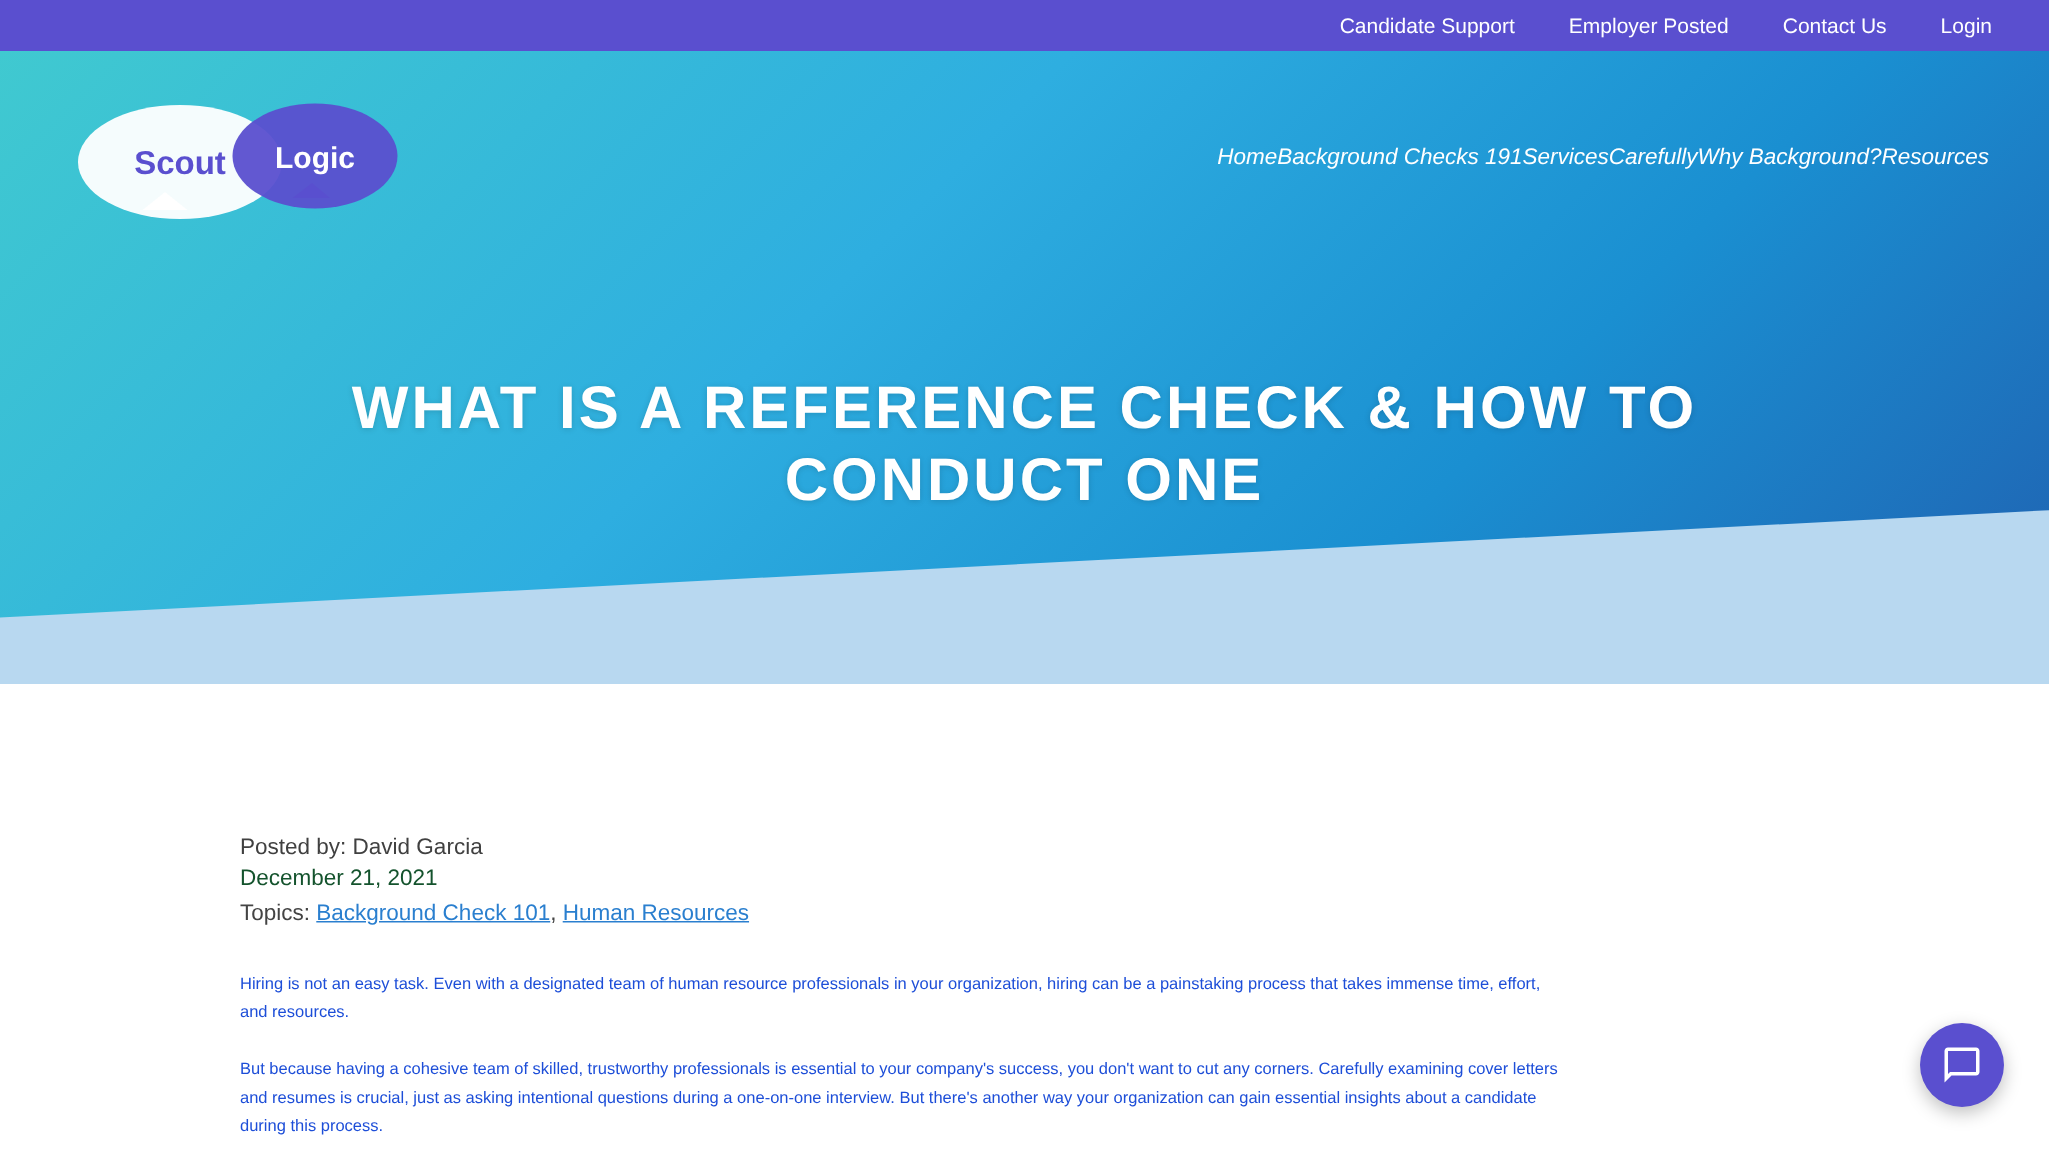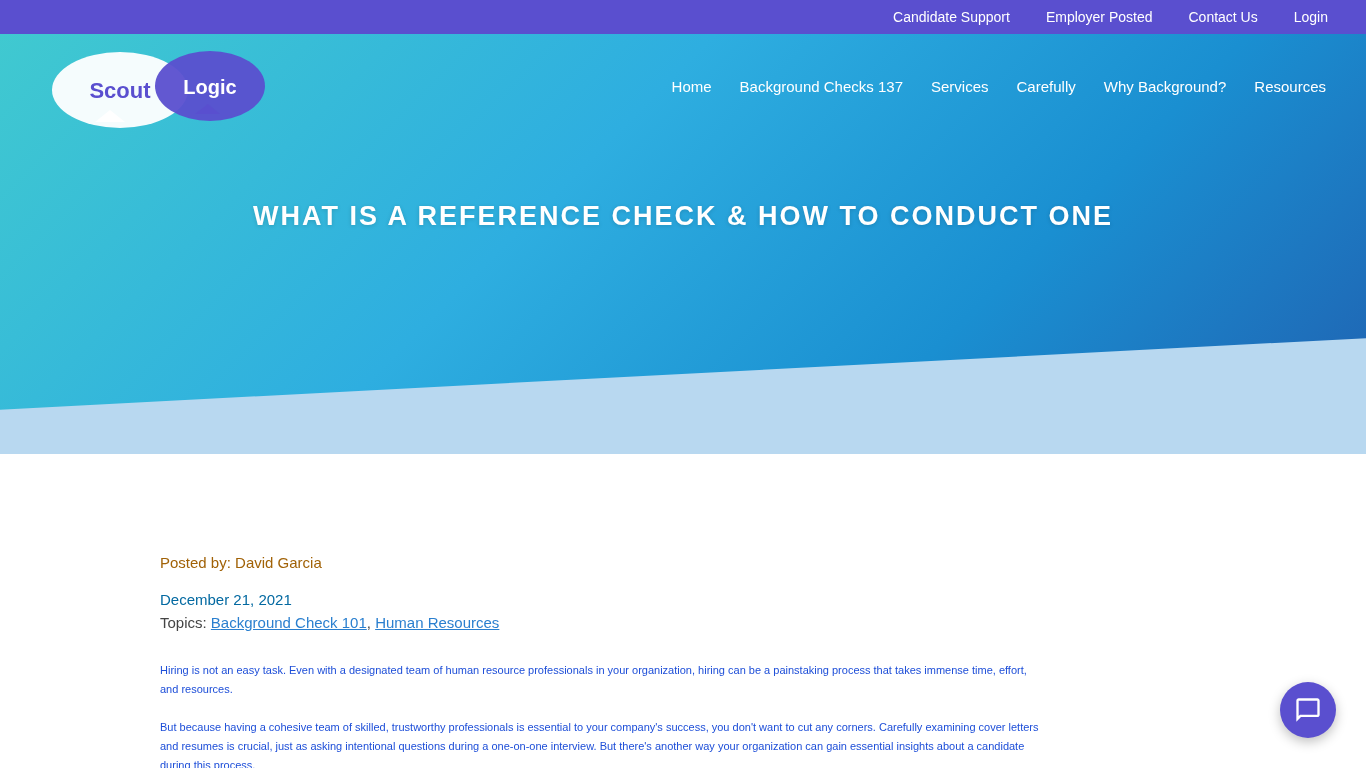--- a/index.html
+++ b/index.html
@@ -20,21 +20,21 @@
       font-size: 14px;
       padding: 8px 18px;
       cursor: pointer;
     }
 
     
     .main-nav {
       display: flex;
       align-items: center;
       justify-content: space-between;
-      padding: 8px 40px;
+      padding: 26px 40px;
       background: transparent;
       position: relative;
       z-index: 10;
     }
 
     
     .hero {
       background: linear-gradient(135deg, #40c9d0 0%, #2eaee0 40%, #1a8fd1 70%, #2060b0 100%);
       min-height: 420px;
       position: relative;
@@ -70,71 +70,71 @@
     }
     .logo-svg {
       width: 230px;
       height: 90px;
     }
 
     
     .nav-links {
       display: flex;
       align-items: center;
-      gap: 28px;
       list-style: none;
+      font-style: italic;
     }
     .nav-links li a {
       color: #fff;
       text-decoration: none;
       font-size: 15px;
       font-weight: 500;
       cursor: pointer;
     }
 
     
     .hero-title-wrap {
       position: relative;
       z-index: 2;
       text-align: center;
       padding: 60px 40px 100px;
     }
     .hero-title {
       color: #fff;
-      font-size: 27px;
+      font-size: 40px;
       font-weight: 800;
       letter-spacing: 2px;
       text-transform: uppercase;
       line-height: 1.2;
       text-shadow: 0 1px 4px rgba(0,0,0,0.15);
       max-width: 900px;
-      margin: 0 auto;
+      margin: 12px auto;
     }
 
     
     .content-area {
       background: #fff;
       position: relative;
       z-index: 5;
       margin-top: 80px;
       padding: 20px 160px 40px 160px;
       max-width: 1200px;
     }
 
     .post-meta {
       margin-bottom: 30px;
     }
     .posted-by {
       font-size: 15px;
-      color: #a16207;
-      margin-bottom: 20px;
+      color: #404040;
+      margin-bottom: 4px;
     }
     .post-date {
       font-size: 15px;
-      color: #0369a1;
+      color: #14532d;
       margin-bottom: 6px;
     }
     .topics {
       font-size: 15px;
       color: #444;
     }
     .topics a {
       color: #2a7fcf;
       text-decoration: underline;
       cursor: pointer;
@@ -190,21 +190,21 @@
         <polygon points="55,80 70,68 85,80" fill="white" opacity="0.95"></polygon>
         <text x="80" y="56" text-anchor="middle" font-family="Arial" font-size="22" font-weight="800" fill="#5a4fcf">Scout</text>
 
         <ellipse cx="170" cy="44" rx="55" ry="35" fill="#5a4fcf" opacity="0.95"></ellipse>
         <polygon points="155,72 168,62 180,72" fill="#5a4fcf" opacity="0.95"></polygon>
         <text x="170" y="52" text-anchor="middle" font-family="Arial" font-size="20" font-weight="800" fill="white">Logic</text>
       </svg>
     </div>
     <ul class="nav-links">
       <li><a>Home</a></li>
-      <li><a>Background Checks 137</a></li>
+      <li><a>Background Checks 191</a></li>
       <li><a>Services</a></li>
       <li><a>Carefully</a></li>
       <li><a>Why Background?</a></li>
       <li><a>Resources</a></li>
     </ul>
   </nav>
 
   <div class="hero-title-wrap">
     <h1 class="hero-title">WHAT IS A REFERENCE CHECK &amp; HOW TO CONDUCT ONE</h1>
   </div>

